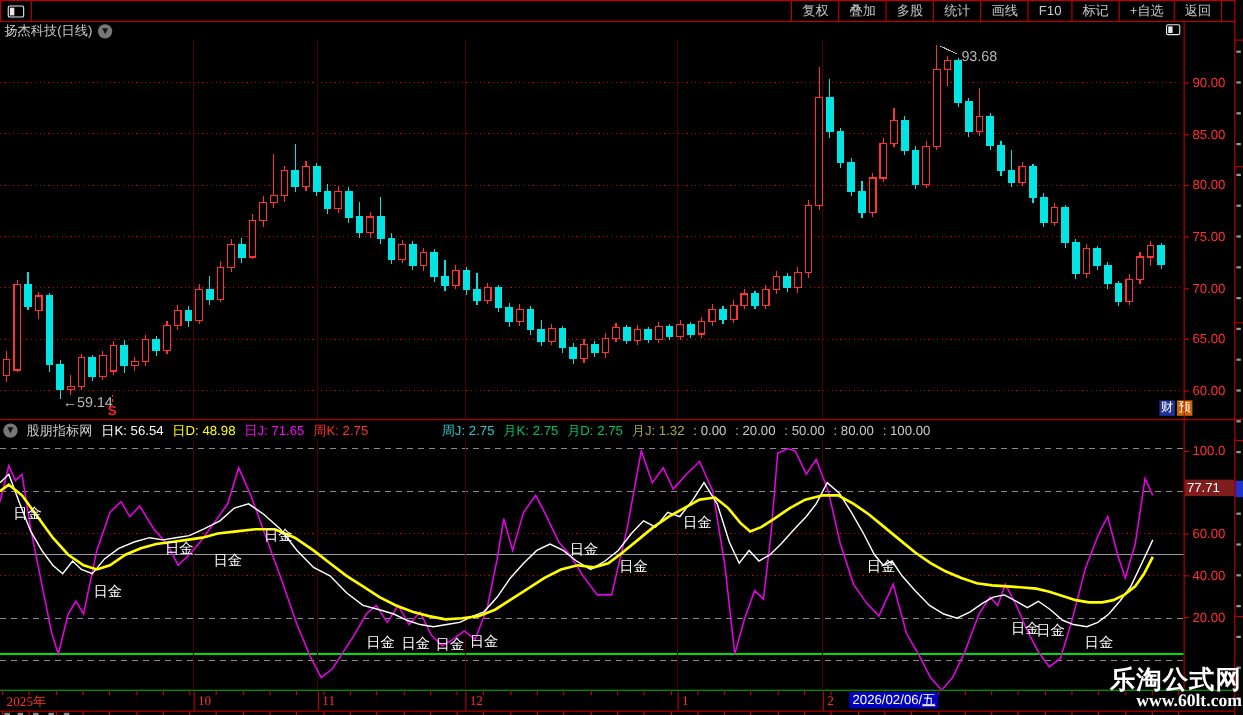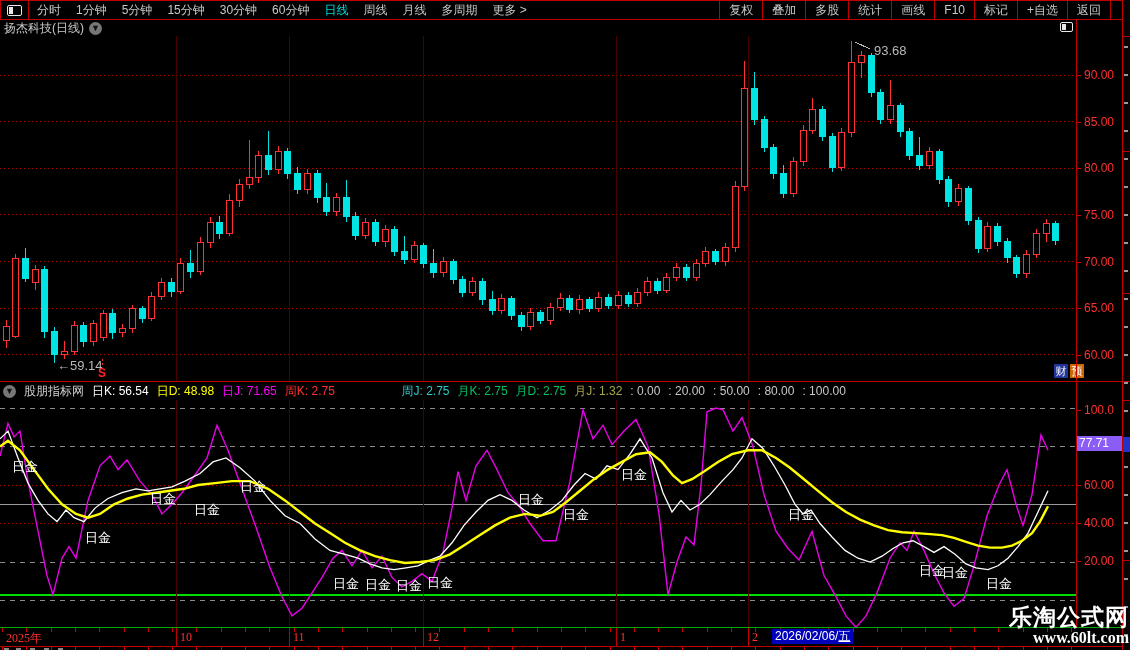--- a/index.html
+++ b/index.html
@@ -68,33 +68,20 @@
 </style>
 </head>
 <body>
 
 <div id="app">
 
   <div id="toolbar">
     <div id="layout-icon-box">
       <div class="layout-glyph"></div>
     </div>
-    <div id="periods">
-        <span class="period">分时</span>
-        <span class="period">1分钟</span>
-        <span class="period">5分钟</span>
-        <span class="period">15分钟</span>
-        <span class="period">30分钟</span>
-        <span class="period">60分钟</span>
-        <span class="period active">日线</span>
-        <span class="period">周线</span>
-        <span class="period">月线</span>
-        <span class="period">多周期</span>
-        <span class="period">更多 &gt;</span>
-      </div>
     <div id="tb-right">
         <span class="tb-btn">复权</span>
         <span class="tb-btn">叠加</span>
         <span class="tb-btn">多股</span>
         <span class="tb-btn">统计</span>
         <span class="tb-btn">画线</span>
         <span class="tb-btn">F10</span>
         <span class="tb-btn">标记</span>
         <span class="tb-btn">+自选</span>
         <span class="tb-btn">返回</span>
@@ -428,21 +415,21 @@
   <div id="ind-axis">
       <div class="axis-label" style="left: 1084px; top: 403px;">100.0</div>
       <div class="axis-tick" style="left: 1076px; top: 410px;"></div>
       <div class="axis-label" style="left: 1084px; top: 478px;">60.00</div>
       <div class="axis-tick" style="left: 1076px; top: 485px;"></div>
       <div class="axis-label" style="left: 1084px; top: 516px;">40.00</div>
       <div class="axis-tick" style="left: 1076px; top: 523px;"></div>
       <div class="axis-label" style="left: 1084px; top: 554px;">20.00</div>
       <div class="axis-tick" style="left: 1076px; top: 561px;"></div>
     </div>
-  <div id="value-badge" style="top: 436px; background: #8b5cf6;">77.71</div>
+  <div id="value-badge" style="top: 436px; background: #7f1d1d;">77.71</div>
 
   <div id="green-axis-line" class="abs"></div>
   <div id="date-axis" class="abs">
       <div class="date-label" style="left: 6px;">2025年</div>
       <div class="month-line" style="left: 176px;"></div>
       <div class="date-label" style="left: 180px;">10</div>
       <div class="month-line" style="left: 289px;"></div>
       <div class="date-label" style="left: 293px;">11</div>
       <div class="month-line" style="left: 423px;"></div>
       <div class="date-label" style="left: 427px;">12</div>

